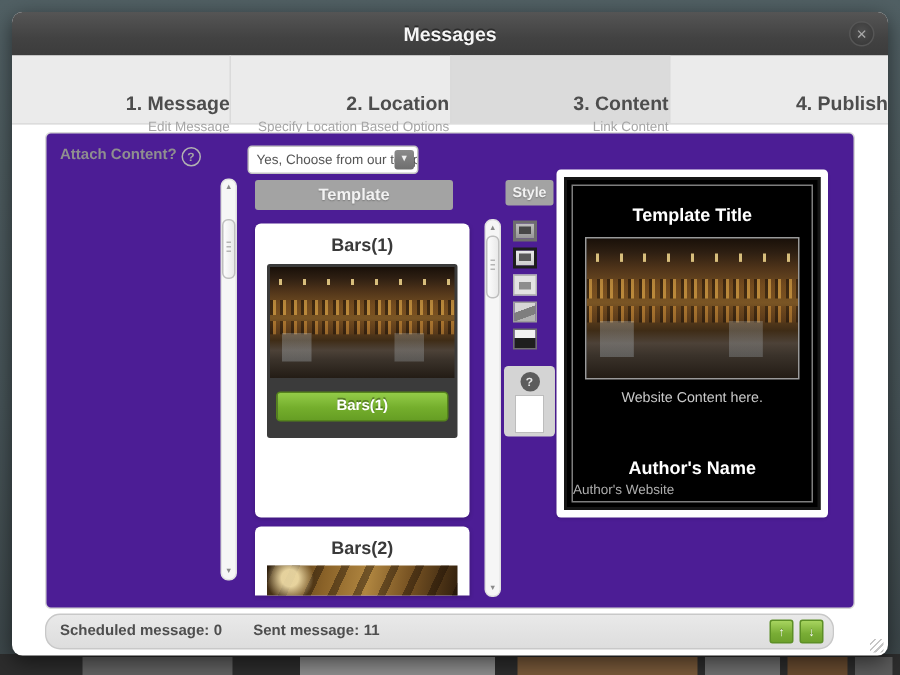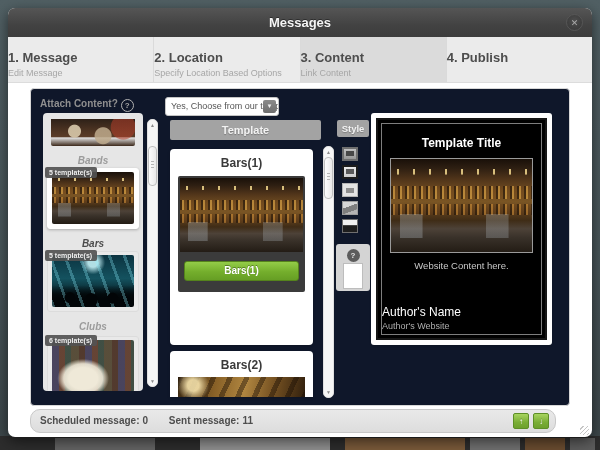--- a/index.html
+++ b/index.html
@@ -18,29 +18,29 @@
     border-radius:7px 7px 0 0;}
   .modal-title{width:100%;text-align:center;line-height:29px;color:#f5f5f5;
     font-size:13px;font-weight:bold;text-shadow:0 -1px 0 rgba(0,0,0,.4);}
   .close-btn{position:absolute;right:9px;top:6px;width:17px;height:17px;border-radius:50%;
     background:radial-gradient(circle at 50% 40%,#4e4e4e,#353535);color:#a9a9a9;
     font-size:9px;line-height:17px;text-align:center;cursor:pointer;border:1px solid #565656;box-sizing:border-box;}
 
   
   .tabs{position:absolute;left:0;top:29px;width:584px;height:45px;display:flex;
     background:#ebebeb;border-bottom:1px solid #dcdcdc;}
-  .tab{flex:1;text-align:left;padding-top:13px;border-left:1px solid #dadada;cursor:pointer;}
+  .tab{flex:1;text-align:right;padding-top:24px;border-left:1px solid #dadada;cursor:pointer;}
   .tab:first-child{border-left:none;}
   .tab.active{background:#dbdbdb;}
   .tab-title{font-size:13px;font-weight:bold;color:#4d4d4d;}
   .tab-sub{font-size:9px;color:#a6a6a6;margin-top:3px;}
 
   
   .panel{position:absolute;left:22px;top:80px;width:540px;height:318px;
-    background:#0f172a;border:1px solid #d7d7d7;border-radius:4px;box-sizing:border-box;}
+    background:#4c1d95;border:1px solid #d7d7d7;border-radius:4px;box-sizing:border-box;}
 
   .attach-label{position:absolute;left:9px;top:9px;font-size:10px;font-weight:bold;color:#8f8f8f;}
   .help-circle{display:inline-block;width:11px;height:11px;border-radius:50%;border:1px solid #b2b2b2;
     color:#a5a5a5;font-size:8px;line-height:11px;text-align:center;font-weight:bold;vertical-align:-1px;margin-left:3px;}
 
   
   .cat-list{position:absolute;left:12px;top:24px;width:100px;height:278px;overflow:hidden;
     background:#e6e6e6;border-radius:4px;}
   .cat-partial{margin:6px auto 0;width:84px;height:27px;border-radius:0 0 2px 2px;}
   .cat-label{text-align:center;font-size:10px;font-style:italic;font-weight:bold;color:#9b9b9b;margin-top:9px;}
@@ -63,21 +63,21 @@
 
   
   .dropdown{position:absolute;left:134px;top:8px;width:114px;height:19px;background:#fff;
     border:1px solid #c4c4c4;border-radius:3px;box-sizing:border-box;cursor:pointer;
     font-size:9px;color:#555;line-height:17px;padding-left:5px;white-space:nowrap;overflow:hidden;}
   .dropdown-btn{position:absolute;right:2px;top:2px;width:13px;height:13px;border-radius:2px;
     background:linear-gradient(180deg,#8b8b8b,#6e6e6e);color:#efefef;font-size:6px;line-height:13px;
     text-align:center;cursor:pointer;}
   .col-header{position:absolute;background:#a3a3a3;border-radius:2px;color:#f2f2f2;font-weight:bold;
     text-align:center;text-shadow:0 1px 1px rgba(0,0,0,.25);}
-  .tpl-header{left:139px;top:31px;width:151px;height:20px;font-size:11px;line-height:20px;}
+  .tpl-header{left:139px;top:31px;width:132px;height:20px;font-size:11px;line-height:20px;}
   .style-header{left:306px;top:31px;width:32px;height:17px;font-size:9.5px;line-height:17px;}
 
   .tpl-card{position:absolute;left:139px;width:143px;background:#fff;border-radius:4px;
     box-shadow:0 1px 3px rgba(0,0,0,.18);overflow:hidden;cursor:pointer;}
   .tpl-card1{top:60px;height:196px;}
   .tpl-card2{top:262px;height:46px;border-radius:4px 4px 0 0;}
   .tpl-title{text-align:center;font-size:12px;font-weight:bold;color:#3a3a3a;margin-top:7px;}
   .tpl-frame{width:127px;height:116px;margin:6px auto 0;background:#3b3b3b;border-radius:2px;padding-top:2px;box-sizing:border-box;}
   .tpl-frame .ph{width:123px;height:74px;margin:0 auto;}
   .tpl-btn{display:block;width:115px;height:20px;margin:9px auto 0;border:1px solid #55831c;border-radius:3px;
@@ -106,21 +106,21 @@
 
   
   .preview-card{position:absolute;left:340px;top:24px;width:181px;height:232px;background:#fff;
     border-radius:3px;box-shadow:0 1px 2px rgba(0,0,0,.12);}
   .preview{position:absolute;left:5px;top:5px;width:171px;height:222px;background:#000;
     border:2px solid #151515;box-sizing:border-box;}
   .preview-inner{position:absolute;left:3px;top:3px;right:3px;bottom:3px;border:1px solid #7e7e7e;}
   .pv-title{text-align:center;color:#fff;font-size:12px;font-weight:bold;margin-top:12px;}
   .pv-photo{width:141px;height:93px;margin:8px auto 0;border:1px solid #9a9a9a;}
   .pv-content{text-align:center;color:#c9c9c9;font-size:9.5px;margin-top:7px;}
-  .pv-author{color:#fff;font-size:12px;font-weight:normal;margin-top:34px;}
+  .pv-author{text-align:center;color:#fff;font-size:12px;font-weight:bold;margin-top:34px;}
   .pv-site{text-align:left;color:#aeaeae;font-size:9px;margin-top:2px;}
 
   
   .footer{position:absolute;left:22px;top:401px;width:526px;height:24px;box-sizing:border-box;
     background:linear-gradient(180deg,#e9e9e9,#dddddd);border:1px solid #c8c8c8;border-radius:10px;}
   .footer-text{position:absolute;left:9px;top:5px;font-size:10px;font-weight:bold;color:#4e4e4e;}
   .footer-text .pair{margin-right:18px;}
   .footer-text .val{margin-left:3px;}
   .nav-btn{position:absolute;top:3px;width:16px;height:16px;border:1px solid #5d8f26;border-radius:2px;
     background:linear-gradient(180deg,#a7d45f 0%,#79ad35 60%,#6da02c 100%);color:#fff;font-size:8px;
@@ -196,41 +196,20 @@
       <div class="tab-title">4. Publish</div>
     </div>
   </div>
 
   <div class="panel">
 
     <div class="attach-label">
       <span>Attach Content?</span><span class="help-circle">?</span>
     </div>
 
-    <div class="cat-list">
-      <div class="cat-partial ph ph-band"></div>
-      <div class="cat-label">Bands</div>
-
-      <div class="cat-card selected">
-        <div class="badge">5 template(s)</div>
-        <div class="ph ph-bar"></div>
-      </div>
-      <div class="cat-label selected">Bars</div>
-
-      <div class="cat-card">
-        <div class="badge">5 template(s)</div>
-        <div class="ph ph-club"></div>
-      </div>
-      <div class="cat-label">Clubs</div>
-
-      <div class="cat-card" style="margin-top:4px;">
-        <div class="badge">6 template(s)</div>
-        <div class="ph ph-books"></div>
-      </div>
-    </div>
 
     <div class="sbar" style="left:116px;top:30px;height:268px;">
       <div class="sarrow up">▲</div>
       <div class="sthumb" style="top:26px;height:40px;"></div>
       <div class="sarrow down">▼</div>
     </div>
 
     <div class="dropdown">
       <span>Yes, Choose from our templa</span>
       <span class="dropdown-btn">▼</span>

